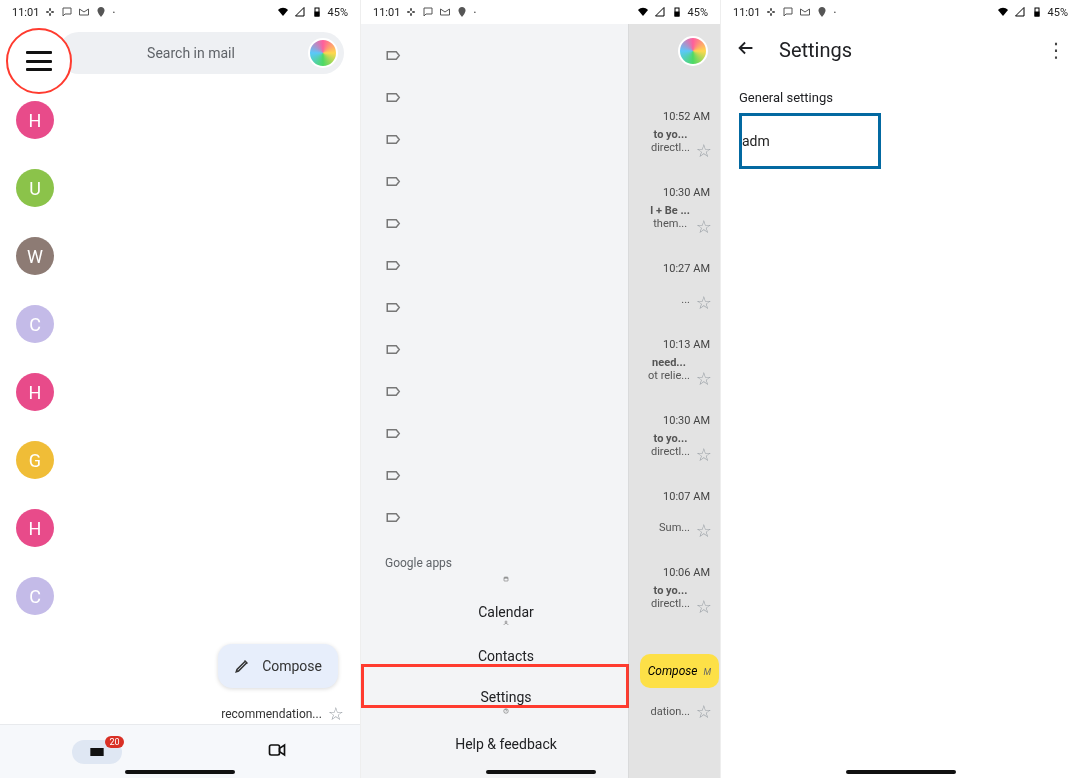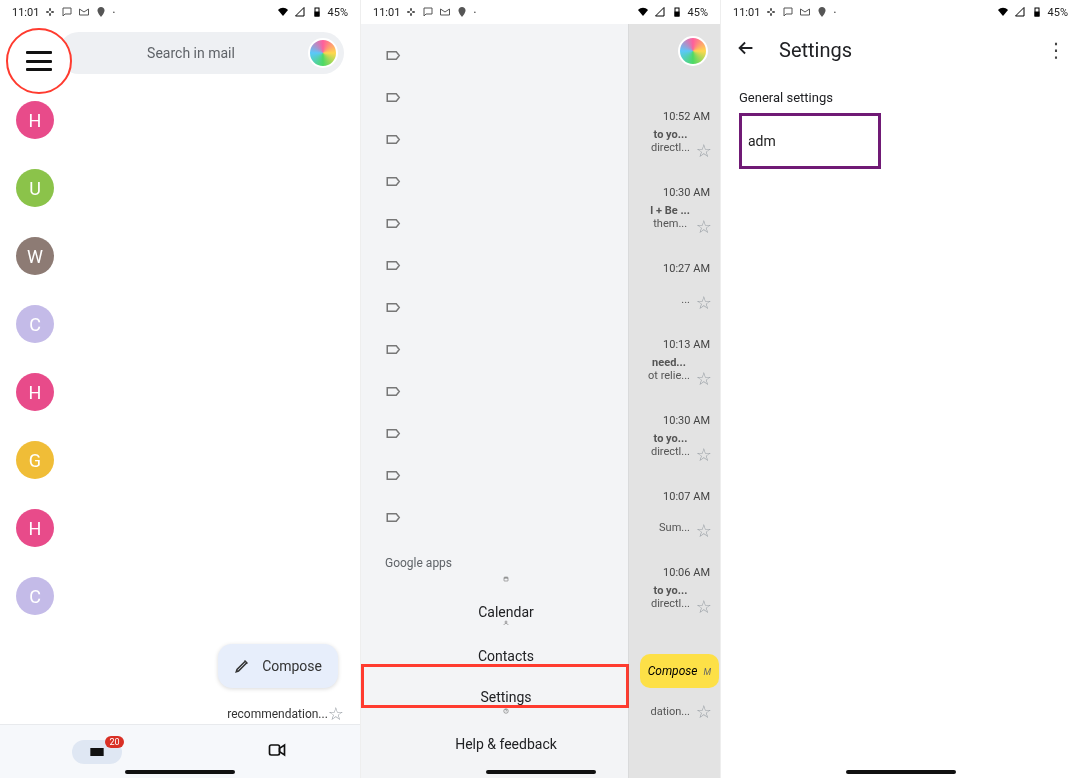--- a/index.html
+++ b/index.html
@@ -57,21 +57,21 @@
   .pink{background:#e84b8a;} .green{background:#8bc34a;} .brown{background:#8d7b74;} .lav{background:#c4bbe8;} .gold{background:#f0bd37;}
   .compose-fab {
     position:absolute; right:22px; bottom:90px;
     background:#e7eefb; border-radius:14px;
     height:44px; padding:0 16px; display:flex; align-items:center; gap:10px;
     box-shadow:0 1px 4px rgba(0,0,0,0.15);
     font-size:14px; color:#333;
   }
   .compose-fab svg { width:18px; height:18px; }
   .star { color:#9aa0a6; font-size:18px; }
-  .reco-wrap { position:absolute; right:16px; bottom:54px; display:flex; align-items:center; }
+  .reco-wrap { position:absolute; right:16px; bottom:54px; display:flex; gap:6px; align-items:center; }
   .bottom-bar {
     position:absolute; bottom:0; left:0; right:0;
     height:54px; background:#f6f8fb;
     display:flex; align-items:center; justify-content:space-around;
     border-top:1px solid #e8eaed;
   }
   .mail-pill { background:#dfe7f3; border-radius:16px; padding:4px 14px; position:relative; display:flex; align-items:center; }
   .badge {
     position:absolute; top:-4px; right:-2px;
     background:#d93025; color:#fff; font-size:9px;
@@ -99,21 +99,21 @@
   .msg-slot .snippet { position:absolute; top:26px; right:30px; text-align:center; overflow:hidden; }
   .msg-slot .star { position:absolute; right:8px; top:38px; }
   .peek-compose { position:absolute; right:1px; bottom:90px; background:#fde047; font-size:12px; padding:10px 8px; border-radius:10px;font-style:italic; }
 
   
   .appbar { height:52px; display:flex; align-items:center; gap:22px; padding:0 14px; }
   .appbar .title { font-size:20px; color:#202124; flex:1; }
   .dots { font-size:20px; color:#444; }
   .s3-body { padding:14px 18px; }
   .gen-set { font-size:13px; color:#202124; margin-bottom:8px; }
-  .acct-box { border:3px solid #701a75; height:56px; width:142px; display:flex; align-items:center; padding-left:6px; font-size:14px; color:#222; }
+  .acct-box { border:3px solid #0369a1; height:56px; width:142px; display:flex; align-items:center; font-size:14px; color:#222; }
 
 </style>
 </head>
 <body>
 
 <div class="panel">
   <div class="status-bar">
     <div class="status-left">
       <span>11:01</span>
       <span class="status-icon">

